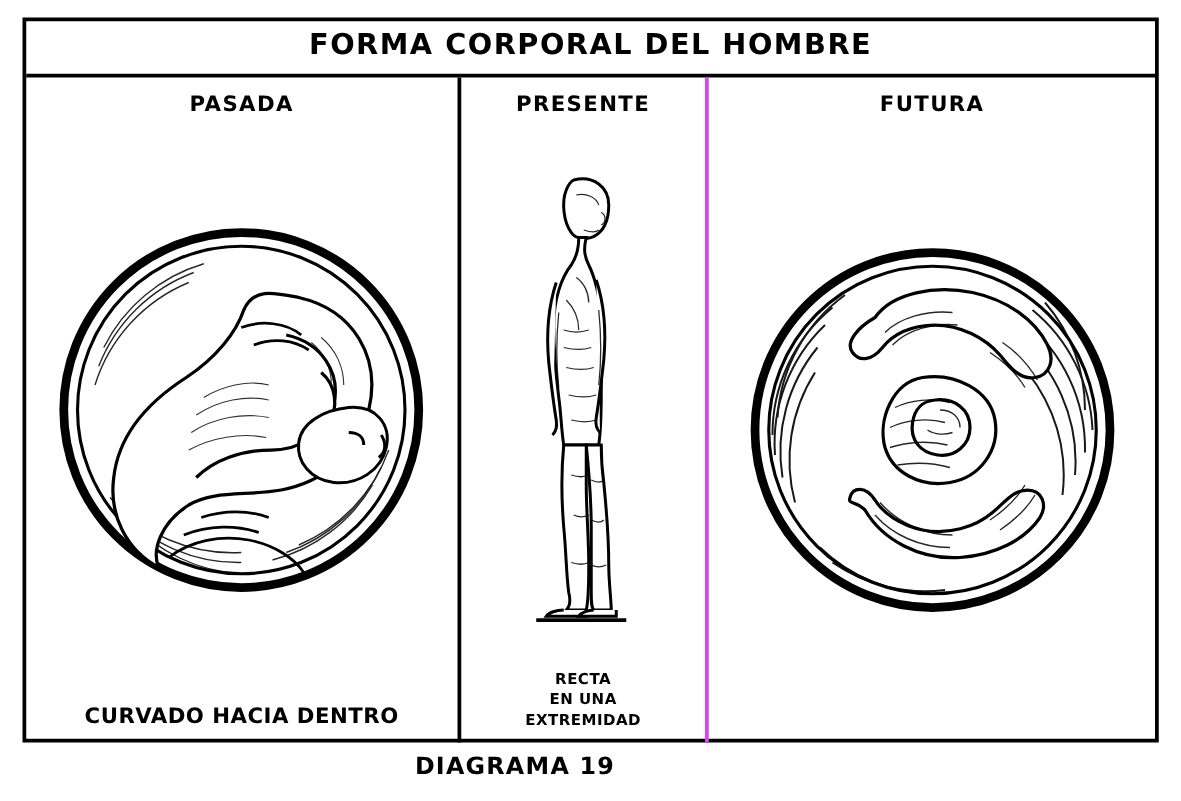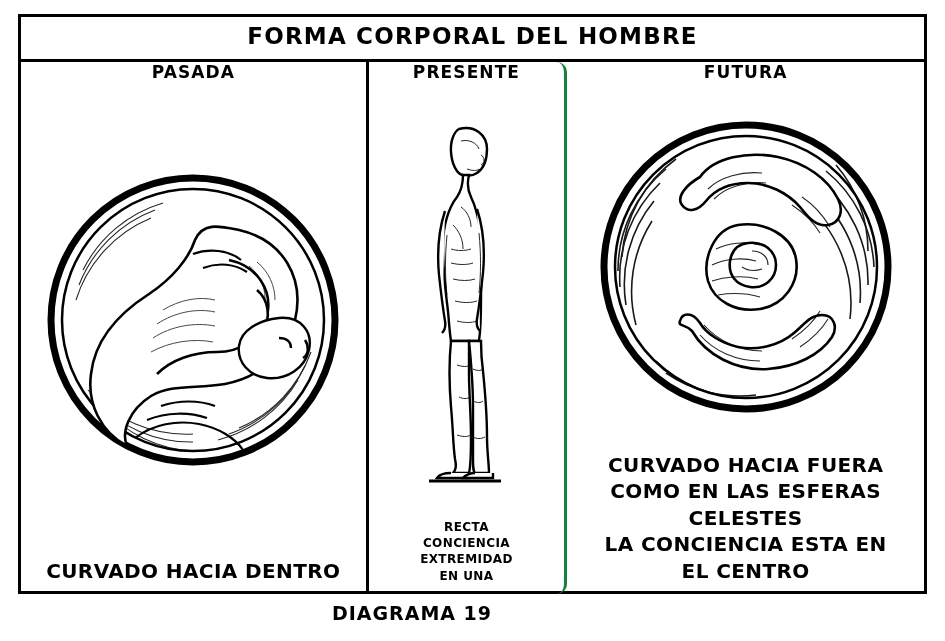--- a/index.html
+++ b/index.html
@@ -65,44 +65,44 @@
   }
 
   .col {
     position: relative;
     box-sizing: border-box;
     display: flex;
     flex-direction: column;
     align-items: center;
   }
   .col.past    { width: 38.5%; border-right: 3px solid #000; }
-  .col.present { width: 22.0%; border-right: 3px solid #15803d; border-radius: 10px; }
+  .col.present { width: 22.0%; border-right: 3px solid #d946ef; }
   .col.future  { width: 39.5%; justify-content: flex-end; }
 
   .col-head {
-    margin-top: 0;
+    margin-top: 12px;
     font-size: 17px;
     font-weight: bold;
     letter-spacing: 1.1px;
     font-family: "DejaVu Sans", sans-serif;
   }
 
   .art-wrap {
     flex: 1 1 auto;
     width: 100%;
     display: flex;
     align-items: center;
     justify-content: center;
   }
 
   .caption {
     width: 100%;
     text-align: center;
     padding-bottom: 10px;
-    font-size: 20px;
+    font-size: 17px;
     font-weight: bold;
     line-height: 1.32;
     letter-spacing: 0.4px;
     font-family: "DejaVu Sans", sans-serif;
   }
   .caption .line { display: block; }
 
   .col.present .caption { font-size: 12px; line-height: 1.36; }
 
   .figure-label {
@@ -252,23 +252,22 @@
               <path d="M46 120 C44 140 44 162 46 180"></path>
               <path d="M78 118 C80 138 80 160 78 178"></path>
             </g>
 
             <line x1="28" y1="366" x2="100" y2="366" stroke="#000" stroke-width="3"></line>
           </svg>
         </div>
 
         <div class="caption">
           <span class="line">RECTA</span>
-          <span class="line">CONCIENCIA</span>
+          <span class="line">EN UNA</span>
           <span class="line">EXTREMIDAD</span>
-          <span class="line">EN UNA</span>
         </div>
       </div>
 
       <div class="col future">
         <div class="col-head">FUTURA</div>
 
         <div class="art-wrap">
           <svg class="art" width="300" height="300" viewBox="0 0 300 300" aria-hidden="true">
             <g stroke="#000" fill="none">
               <circle cx="150" cy="150" r="142" stroke-width="7"></circle>
@@ -320,26 +319,20 @@
               <path d="M196 88 C208 96 218 106 224 116"></path>
               <path d="M206 80 C218 88 228 100 234 110"></path>
               <path d="M108 208 C122 224 144 234 166 234"></path>
               <path d="M104 218 C118 234 140 244 164 244"></path>
               <path d="M196 222 C208 214 218 204 224 194"></path>
               <path d="M204 230 C216 222 226 212 232 202"></path>
             </g>
           </svg>
         </div>
 
-        <div class="caption">
-          <span class="line">CURVADO HACIA FUERA</span>
-          <span class="line">COMO EN LAS ESFERAS CELESTES</span>
-          <span class="line">LA CONCIENCIA ESTA EN</span>
-          <span class="line">EL CENTRO</span>
-        </div>
       </div>
 
     </div>
   </div>
 
   <div class="figure-label">DIAGRAMA 19</div>
 
 </div>
 
 </body></html>

